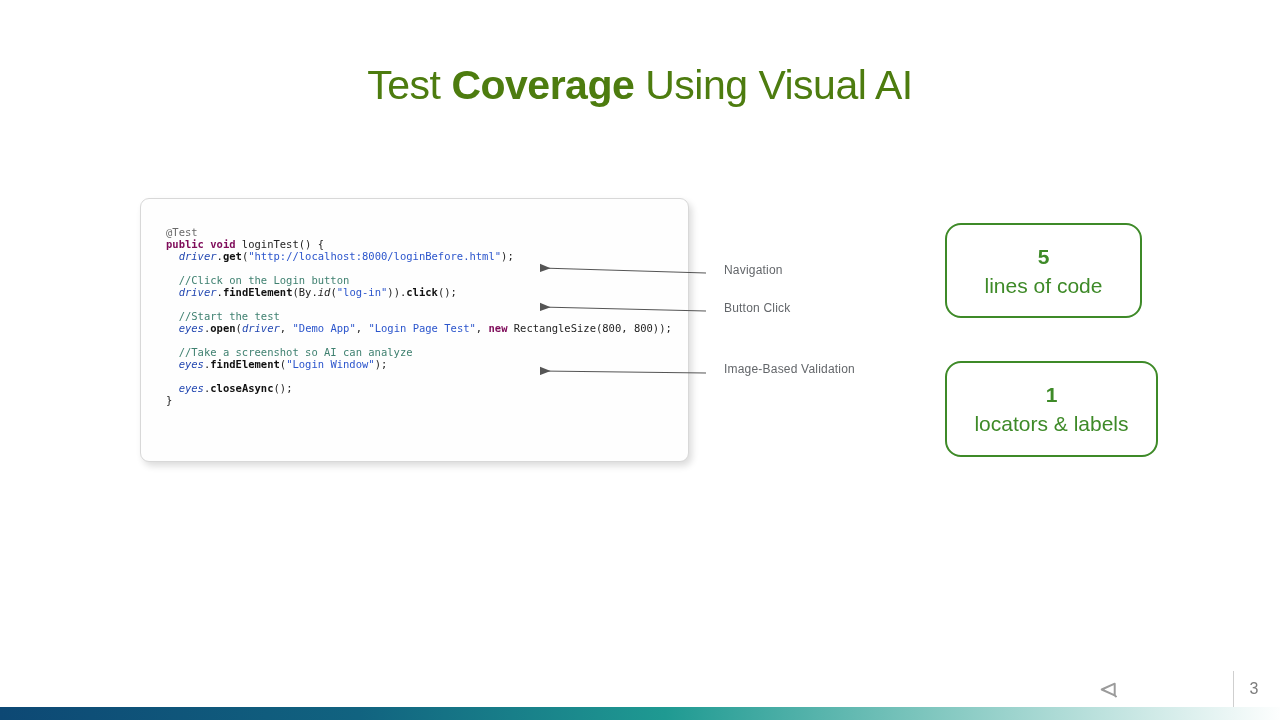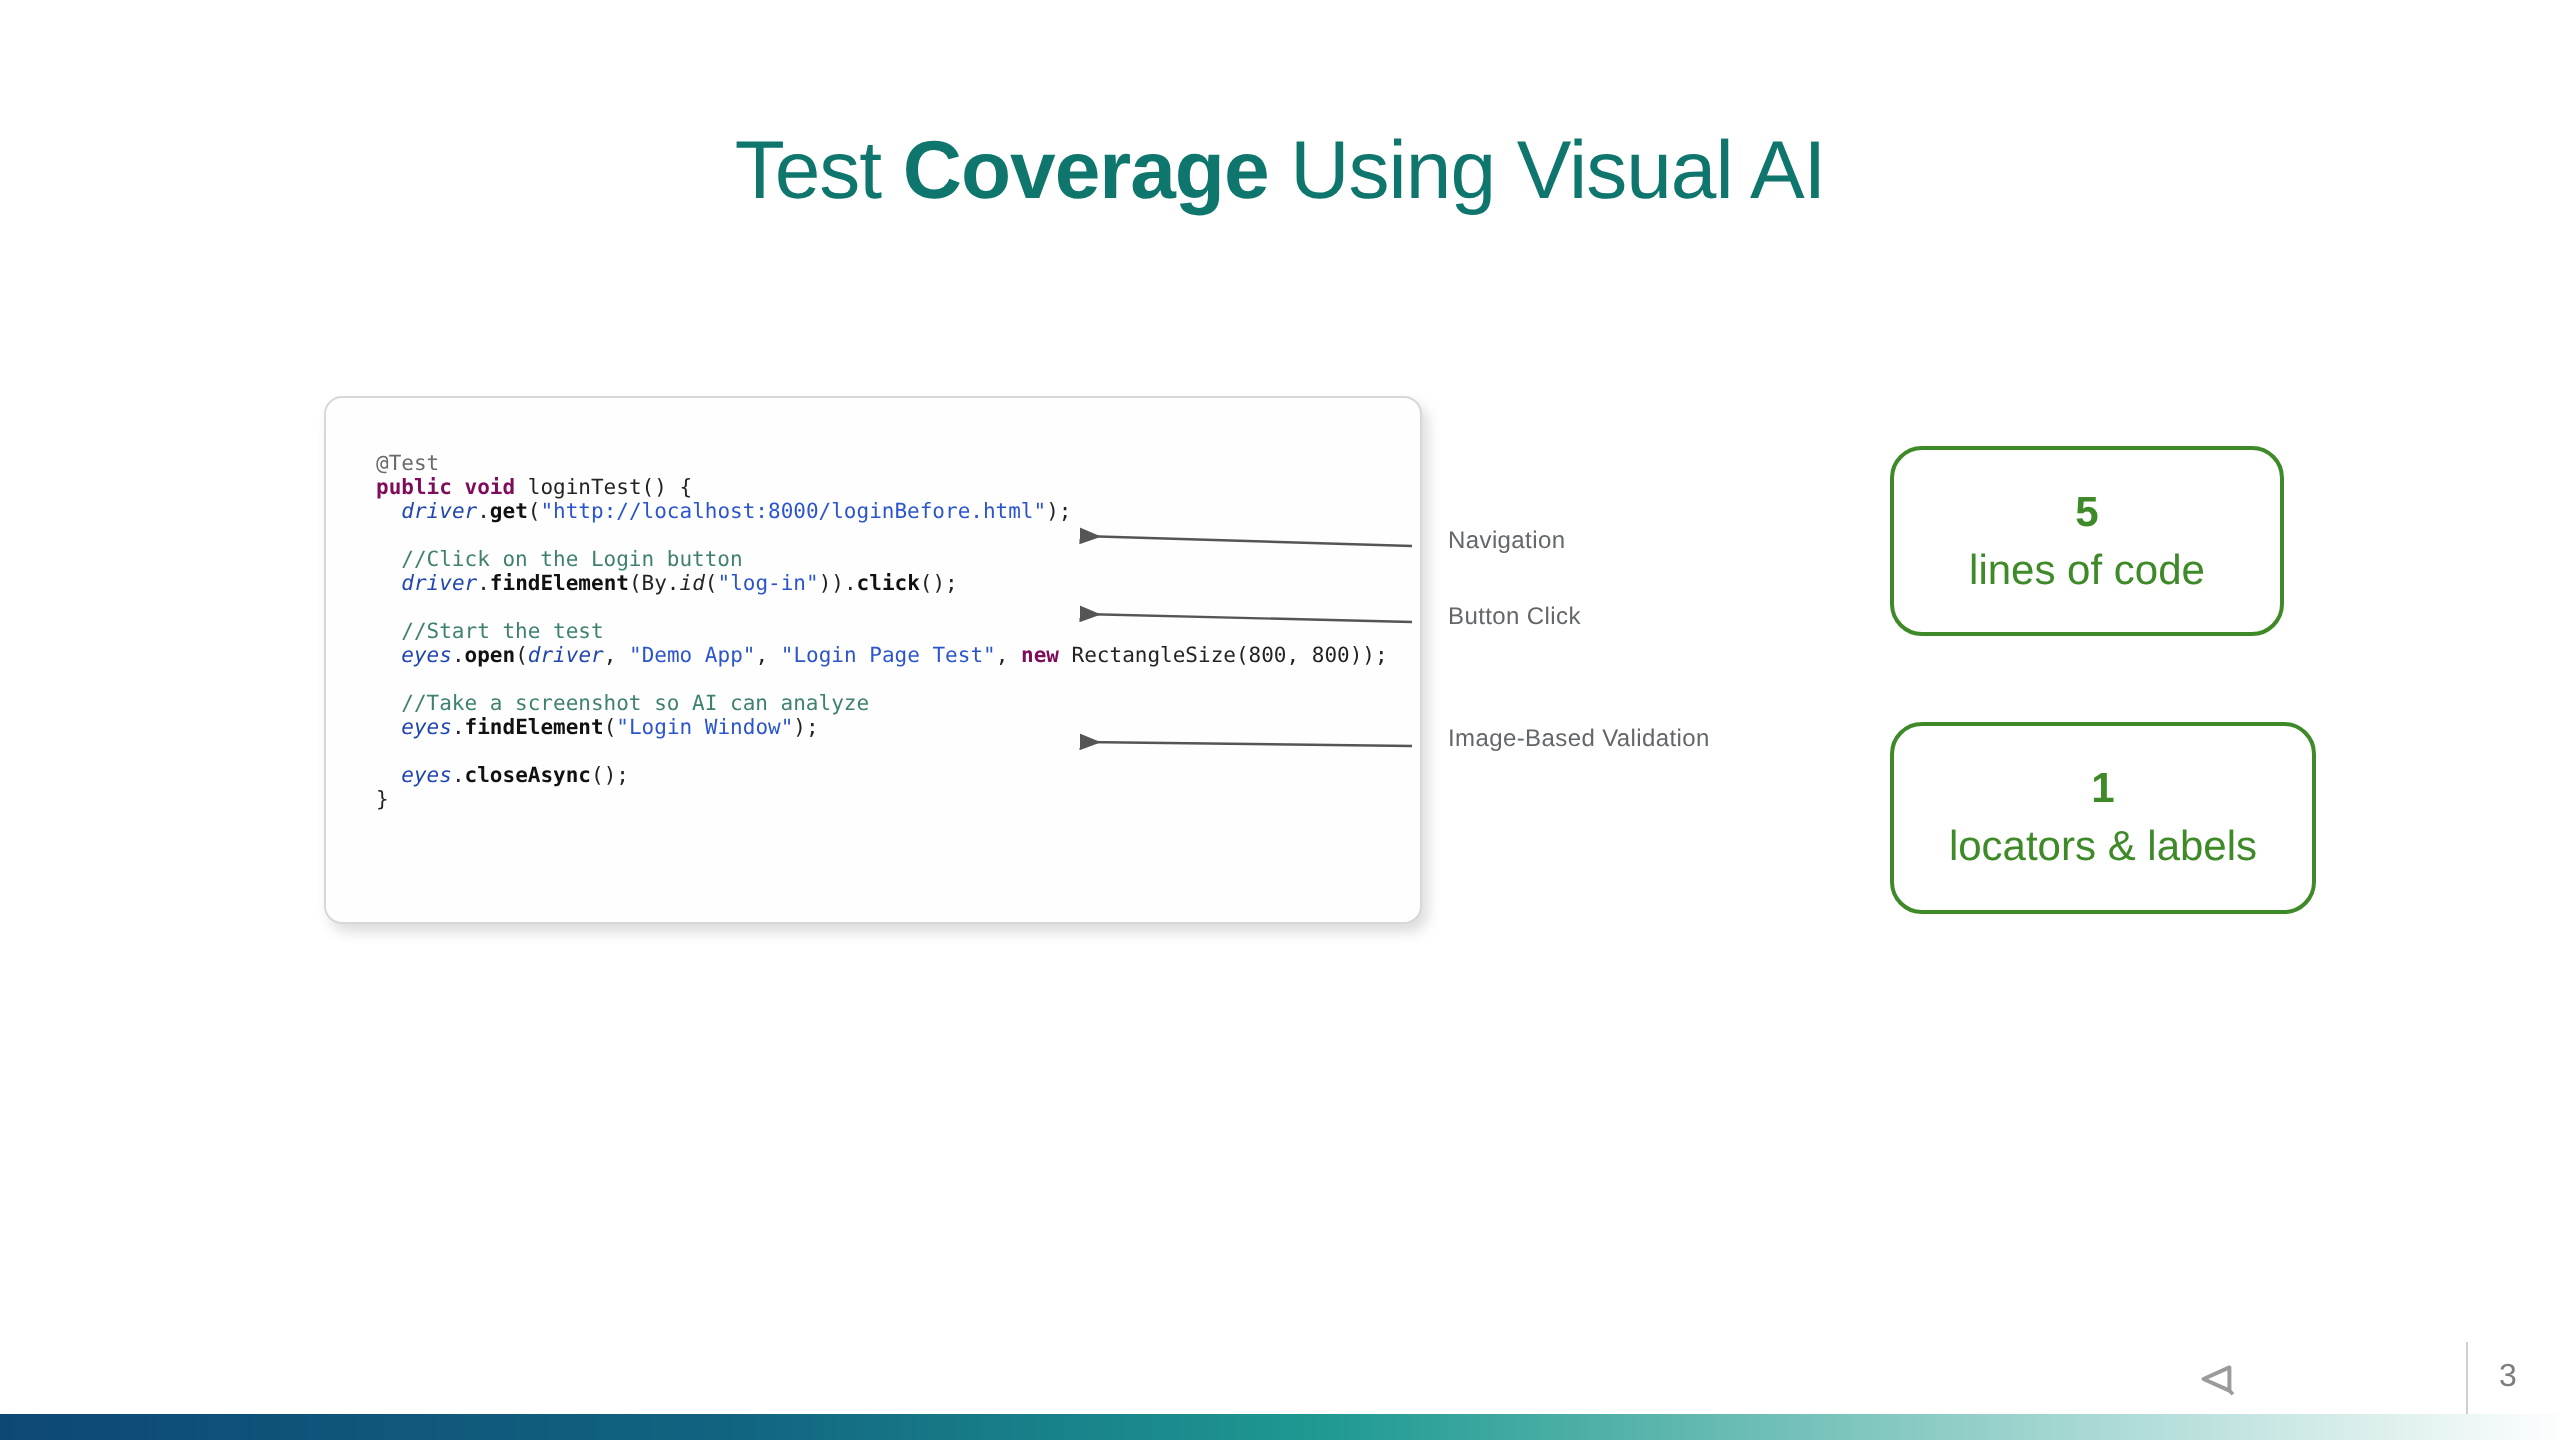--- a/index.html
+++ b/index.html
@@ -5,27 +5,27 @@
   * { margin: 0; padding: 0; box-sizing: border-box; }
   html, body { width: 1280px; height: 720px; background: #ffffff; overflow: hidden; }
   body { font-family: "Liberation Sans", sans-serif; position: relative; }
 
   .slide { position: absolute; left: 0; top: 0; width: 1280px; height: 720px; background: #ffffff; }
 
   
   .title {
     position: absolute; left: 0; top: 60px; width: 1280px;
     text-align: center; font-size: 41px; line-height: 50px;
-    color: #0f766e; font-weight: 500; letter-spacing: -0.5px;
+    color: #4d7c0f; font-weight: 500; letter-spacing: -0.5px;
   }
   .title .t-bold { font-weight: 800; }
 
   
   .code-card {
-    position: absolute; left: 162px; top: 198px; width: 549px; height: 264px;
+    position: absolute; left: 140px; top: 198px; width: 549px; height: 264px;
     background: #fefefe; border: 1px solid #d8d8d8; border-radius: 9px;
     box-shadow: 3px 4px 7px rgba(0,0,0,0.14);
   }
   .code-pre {
     position: absolute; left: 25px; top: 27px;
     font-family: "DejaVu Sans Mono", monospace;
     font-size: 10.5px; line-height: 12px; color: #232323;
   }
   .code-line { height: 12px; white-space: pre; }
   .tk-ann   { color: #6a6a6a; }

